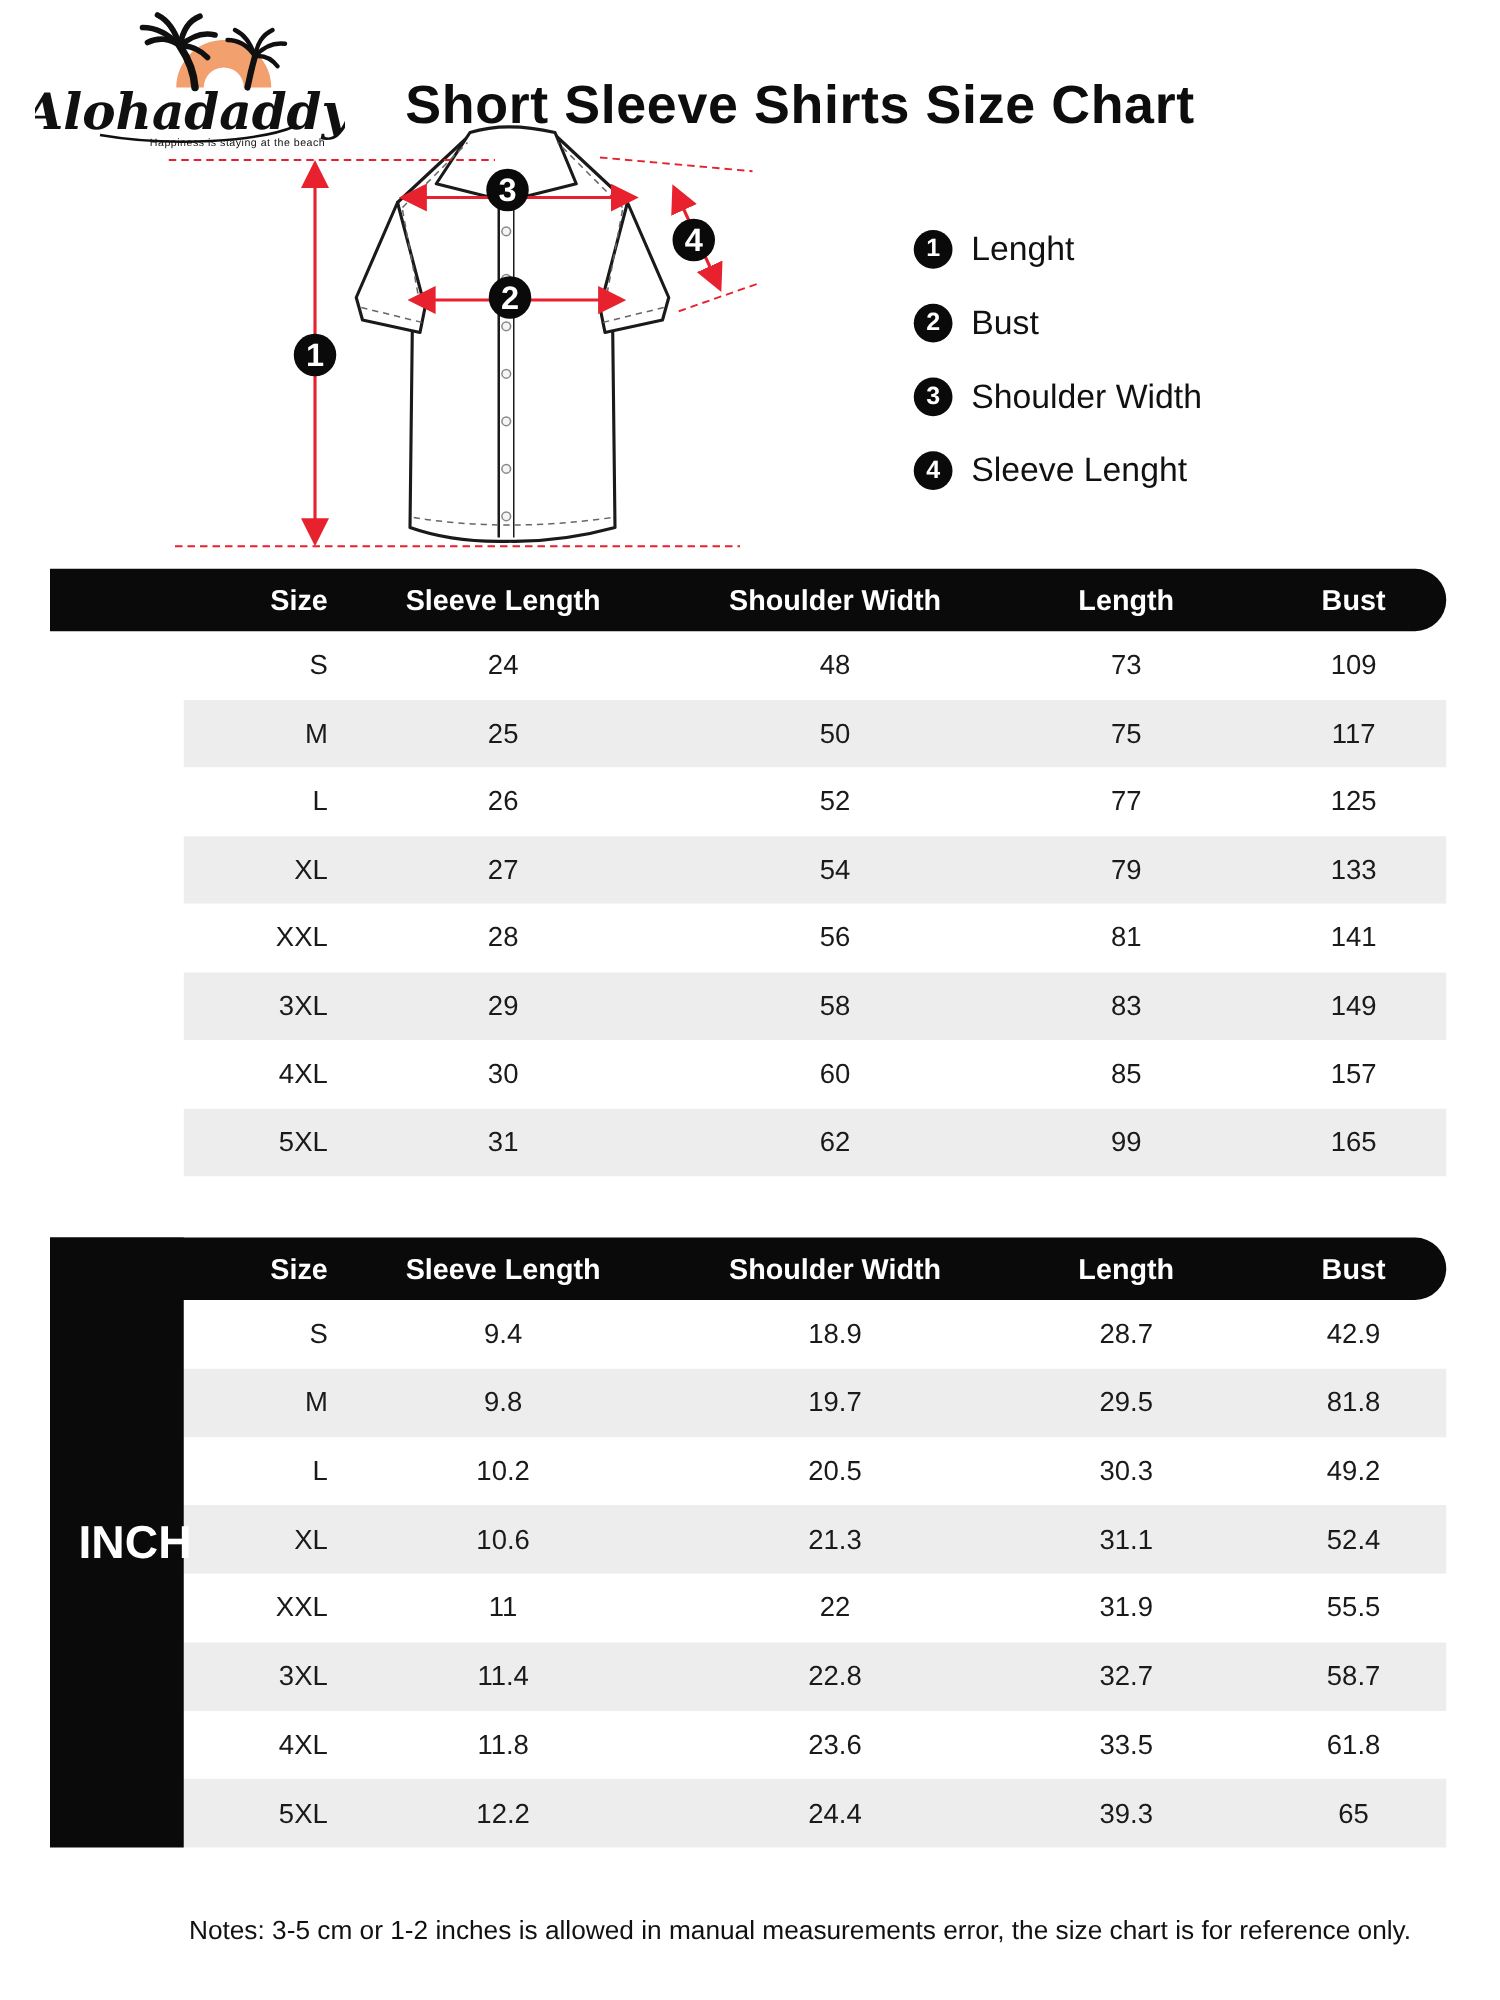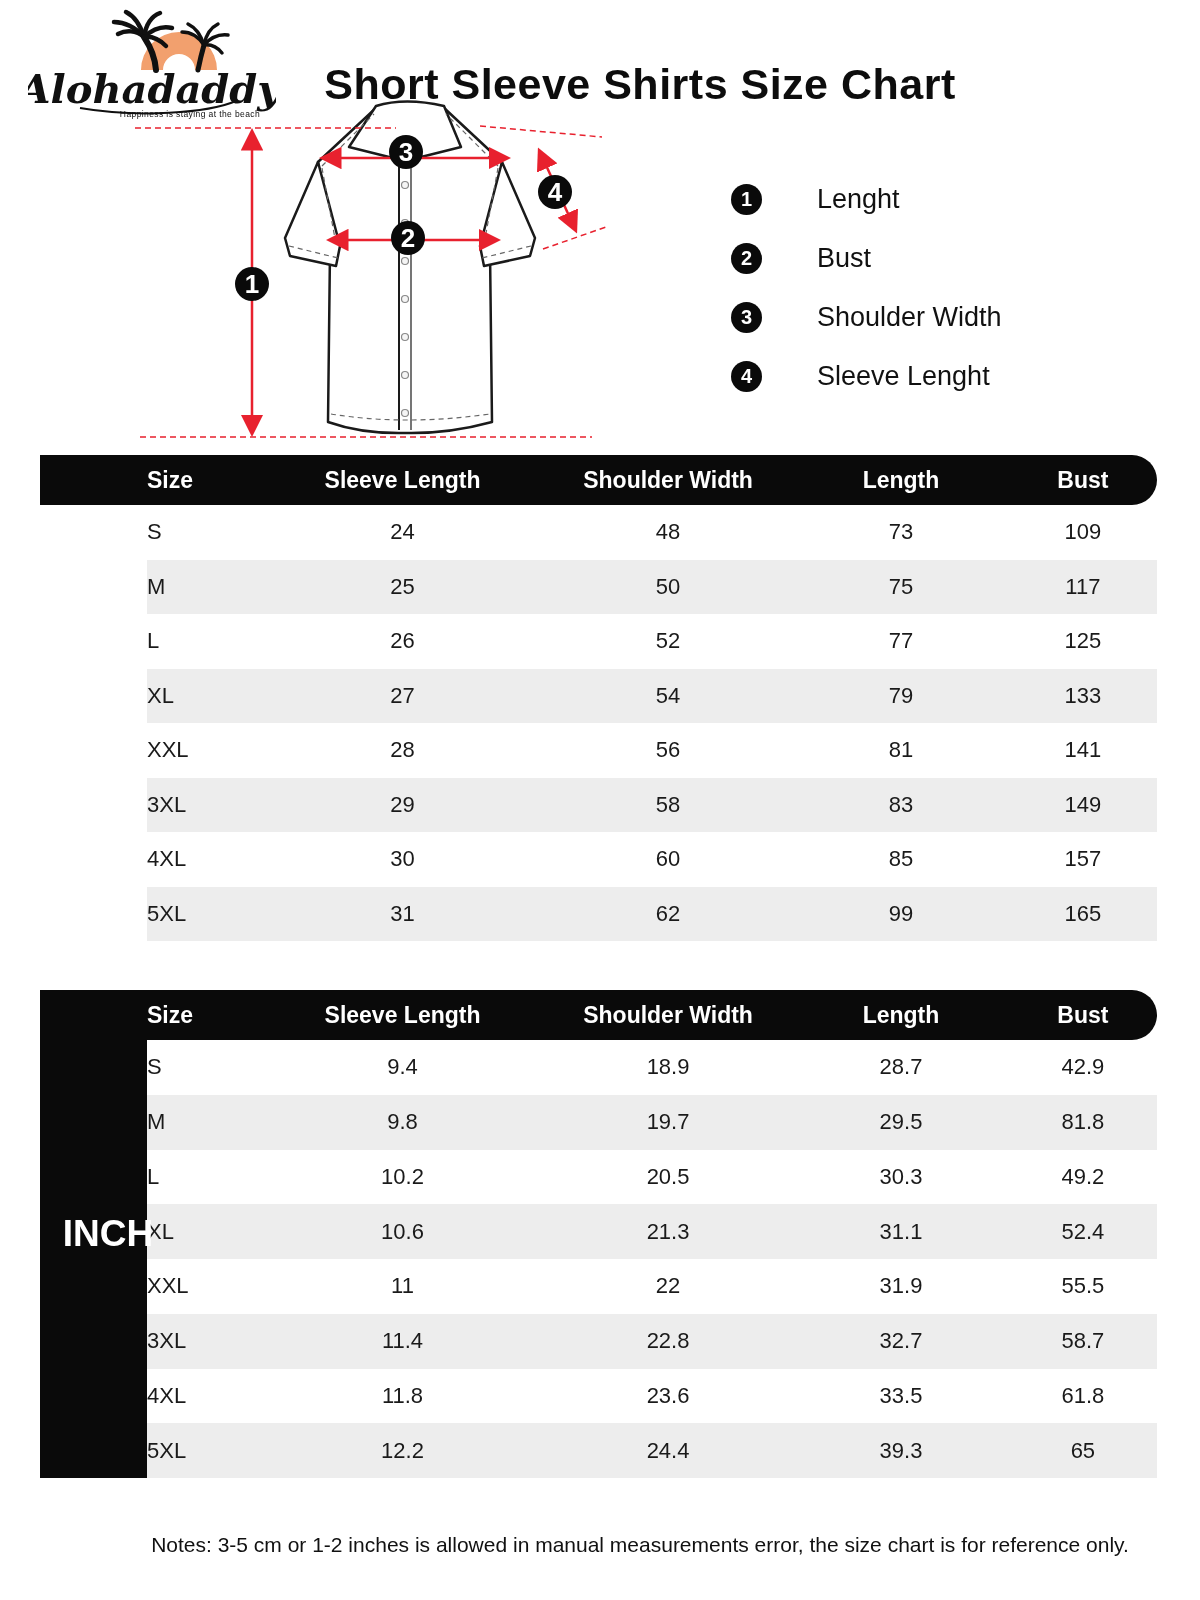--- a/index.html
+++ b/index.html
@@ -13,42 +13,42 @@
                 font-size:43px; font-weight:bold; color:#0d0d0d; letter-spacing:0.5px;margin-top:24px; }
 
   
   .diagram-svg { position:absolute; left:70px; top:95px; width:540px; height:360px; }
 
   
   .legend { position:absolute; left:731px; top:184px; display:flex; flex-direction:column; gap:28px; }
   .legend-item { display:flex; align-items:center; gap:15px; }
   .legend-num { width:31px; height:31px; border-radius:50%; background:#0a0a0a; color:#fff;
                 font-weight:bold; font-size:20px; display:flex; align-items:center; justify-content:center; flex:none; }
-  .legend-label { font-size:27px; color:#111;margin-left:40px; }
+  .legend-label { font-size:27px; color:#111; }
 
   
   .size-table { position:absolute; left:40px; width:1117px; }
   .cm-table   { top:455px;  height:486px; }
   .inch-table { top:990px;  height:488px; }
 
   .t-header { position:absolute; left:0; top:0; height:50px; width:100%; background:#0a0a0a;
               border-radius:0 26px 26px 0; display:flex; align-items:center; z-index:2;
               color:#fff; font-weight:bold; font-size:23px; }
   .t-corner { width:107px; flex:none; }
 
   .t-unit { position:absolute; left:0; top:0; bottom:0; width:107px; background:#0a0a0a;
             color:#fff; font-weight:bold; display:flex; align-items:center; justify-content:center; z-index:1; }
   .cm-table .t-unit   { font-size:46px; letter-spacing:1px; }
   .inch-table .t-unit { font-size:37px;padding-left:29px; }
 
   .t-rows { position:absolute; left:107px; right:0; top:50px; bottom:0; display:flex; flex-direction:column; }
   .t-row  { flex:1; display:flex; align-items:center; font-size:22px; color:#1a1a1a; background:#ffffff; }
   .t-row:nth-child(even) { background:#ededed; }
 
-  .c1 { flex:115 0 0; text-align:left; }
+  .c1 { flex:115 0 0; text-align:right; }
   .c2 { flex:280 0 0; text-align:center; }
   .c3 { flex:250 0 0; text-align:center; }
   .c4 { flex:215 0 0; text-align:center; }
   .c5 { flex:148 0 0; text-align:center; }
 
   
   .notes { position:absolute; left:0; top:1533px; width:100%; text-align:center; font-size:21px; color:#111;margin-left:40px; }
 </style>
 </head>
 <body>

